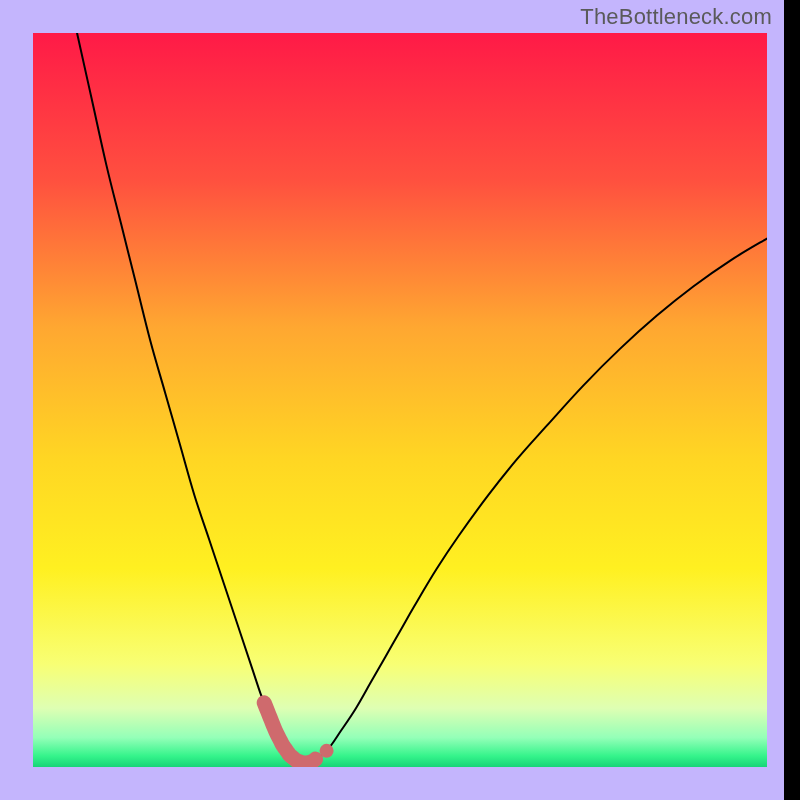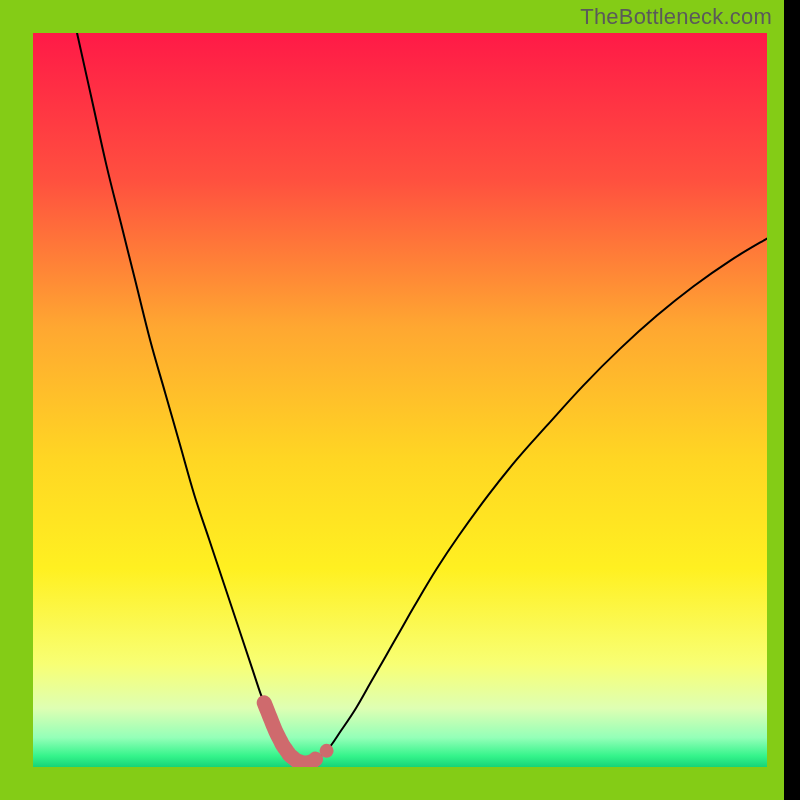--- a/index.html
+++ b/index.html
@@ -10,21 +10,21 @@
     background: #000;
     font-family: Arial, Helvetica, sans-serif;
     overflow: hidden;
   }
   .frame {
     position: absolute;
     top: 0;
     left: 0;
     width: 784px;
     height: 800px;
-    background: #84cc16;
+    background: #c4b5fd;
   }
   .watermark {
     position: absolute;
     top: 4px;
     right: 12px;
     color: #5a5a5a;
     font-size: 22px;
     font-weight: 500;
     letter-spacing: 0.2px;
     z-index: 10;

